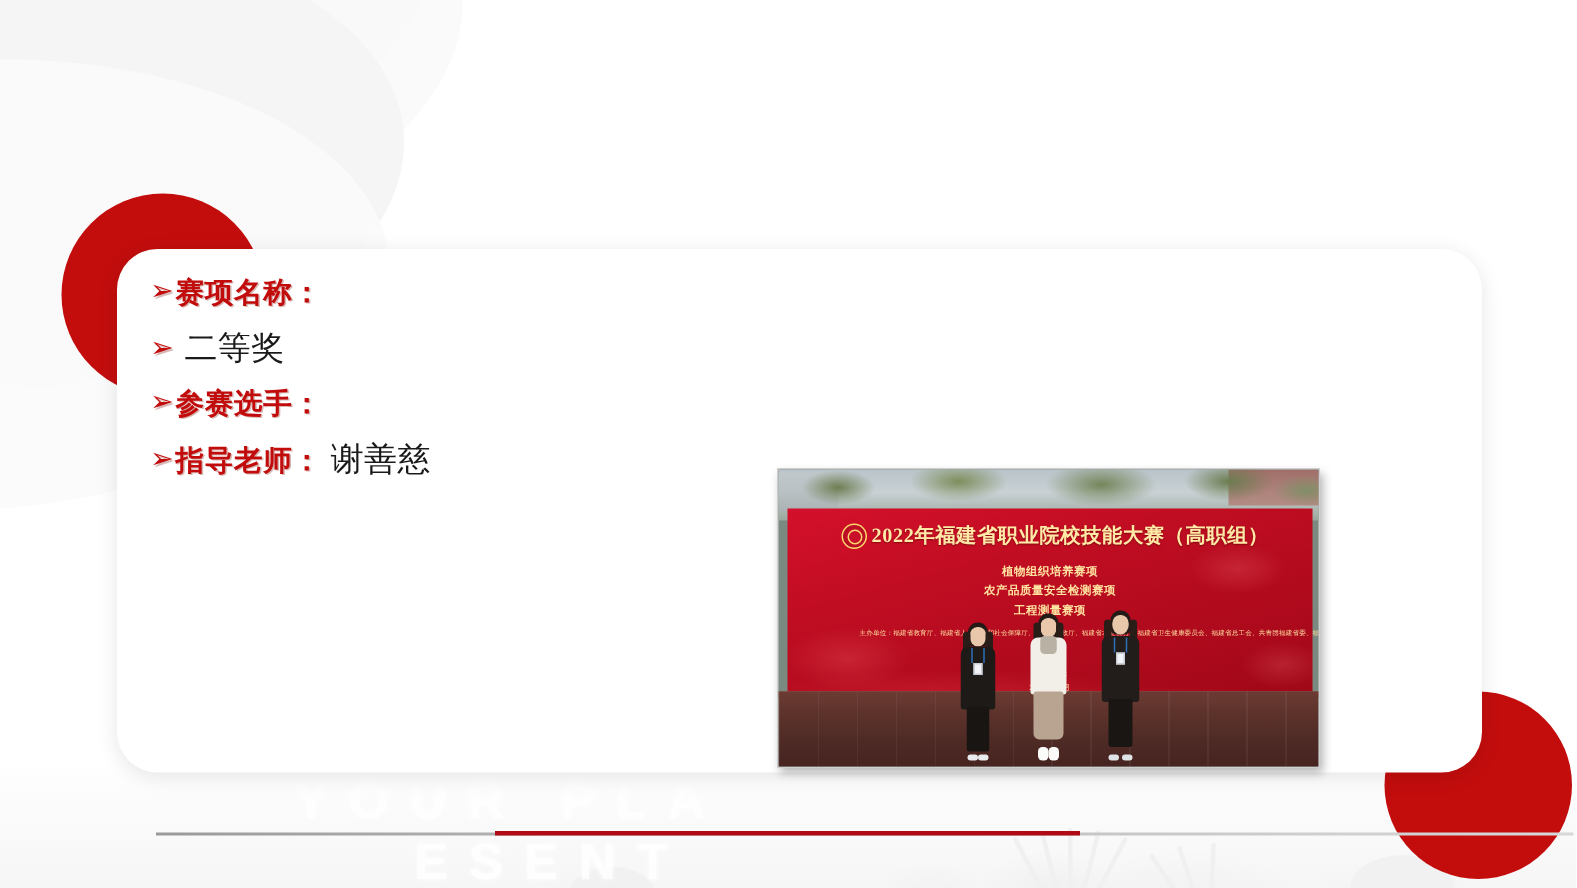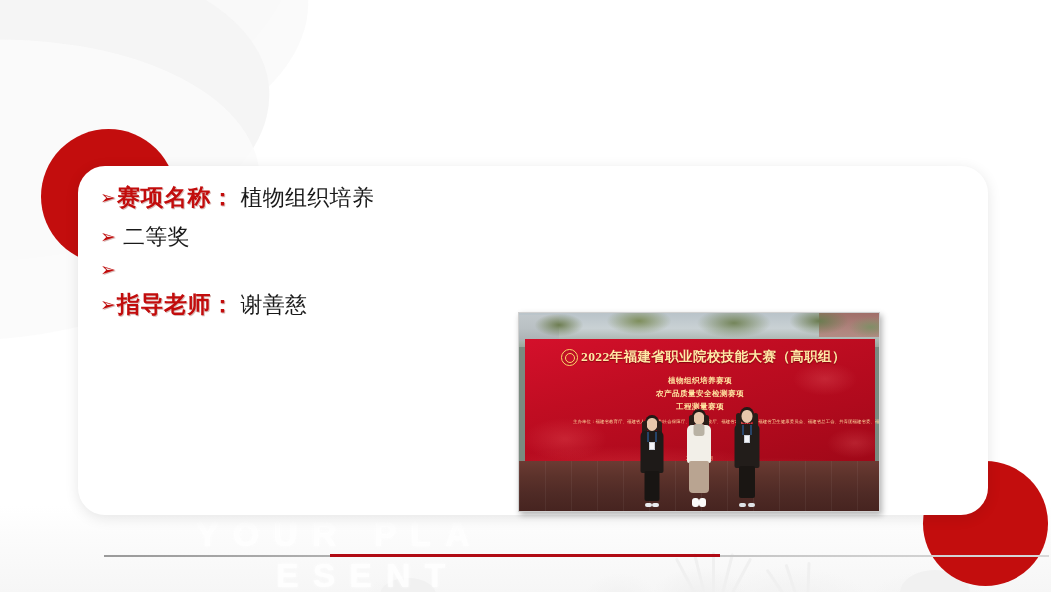--- a/index.html
+++ b/index.html
@@ -103,21 +103,21 @@
     font-size:19px;
     line-height:1;
     margin-right:1px;
     position:relative;
     top:-1px;
     text-shadow:1px 1px 0 rgba(120,20,10,.30);
   }
   .b-label{
     color:#c20c0c;
     font-weight:bold;
-    font-size:23px;
+    font-size:19px;
     letter-spacing:.5px;
     text-shadow:1px 1px 0 rgba(120,20,10,.30);
   }
   .b-value{
     color:#1a1a1a;
     font-size:22px;
     font-weight:400;
     margin-left:6px;
     letter-spacing:.3px;
   }
@@ -323,30 +323,30 @@
   <div class="wm wm2">ESENT</div>
 
 
   <div class="card"></div>
 
   <div class="bullets">
 
     <div class="bullet-row">
       <span class="arrow">➢</span>
       <span class="b-label">赛项名称：</span>
-      <span class="b-value">植物组织培养</span>
     </div>
 
     <div class="bullet-row">
       <span class="arrow">➢</span>
       <span class="b-value">二等奖</span>
     </div>
 
     <div class="bullet-row">
       <span class="arrow">➢</span>
+      <span class="b-label">参赛选手：</span>
     </div>
 
     <div class="bullet-row">
       <span class="arrow">➢</span>
       <span class="b-label">指导老师：</span>
       <span class="b-value">谢善慈</span>
     </div>
 
   </div>
 

